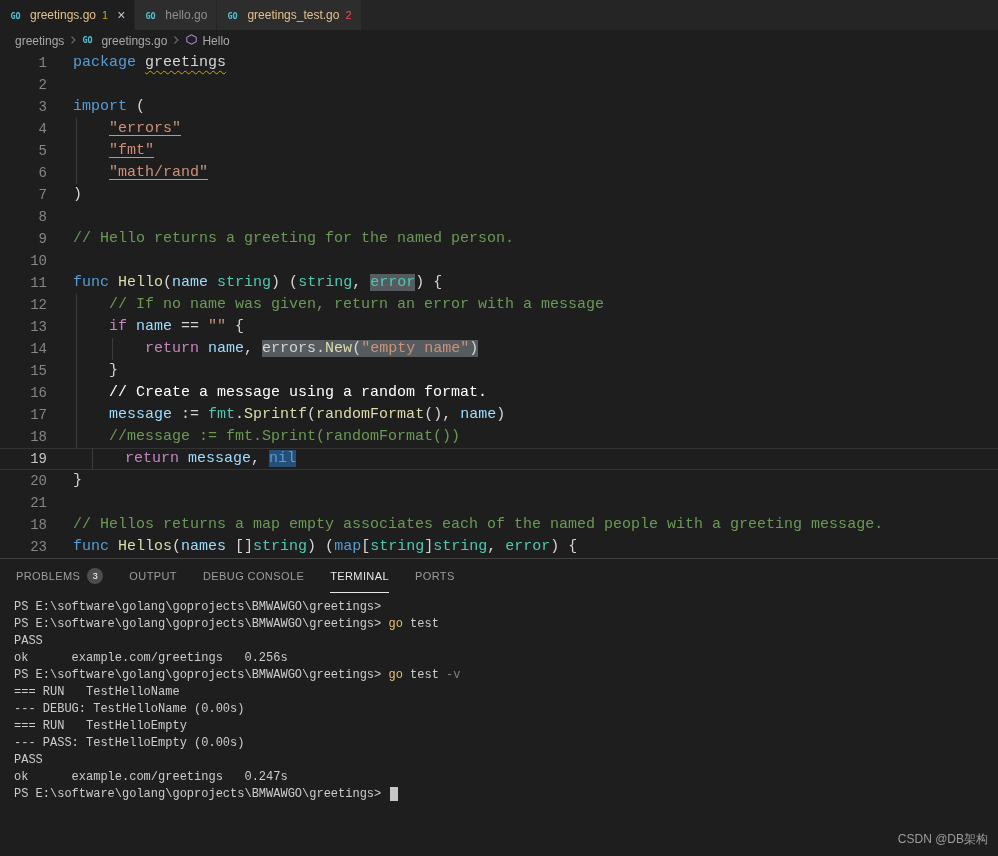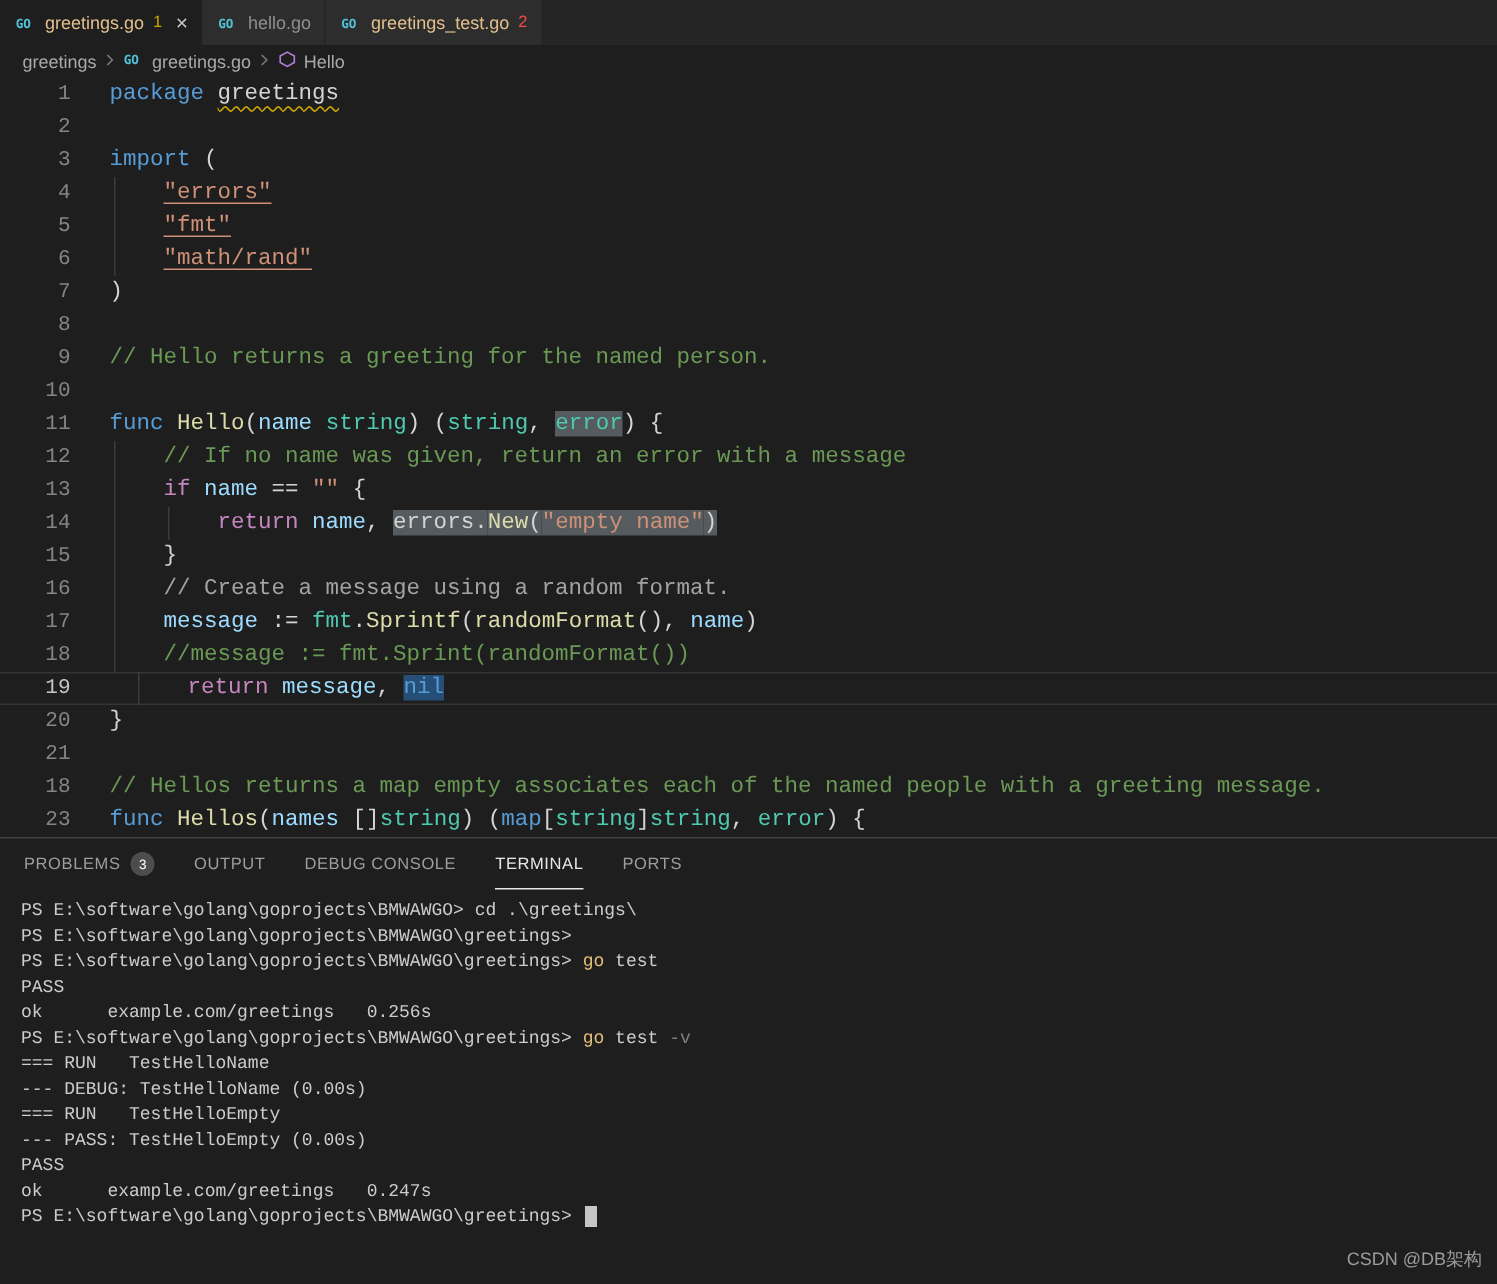--- a/index.html
+++ b/index.html
@@ -116,21 +116,21 @@
       <div class="eline"><span class="ln">6</span><span class="codecell"><span class="guide"></span><span style="color: rgb(212, 212, 212);">    </span><span style="color: rgb(206, 145, 120); text-decoration: underline; text-underline-offset: 3px;">"math/rand"</span></span></div>
       <div class="eline"><span class="ln">7</span><span class="codecell"><span style="color: rgb(212, 212, 212);">)</span></span></div>
       <div class="eline"><span class="ln">8</span><span class="codecell"></span></div>
       <div class="eline"><span class="ln">9</span><span class="codecell"><span style="color: rgb(106, 153, 85);">// Hello returns a greeting for the named person.</span></span></div>
       <div class="eline"><span class="ln">10</span><span class="codecell"></span></div>
       <div class="eline"><span class="ln">11</span><span class="codecell"><span style="color: rgb(86, 156, 214);">func</span><span style="color: rgb(212, 212, 212);"> </span><span style="color: rgb(220, 220, 170);">Hello</span><span style="color: rgb(212, 212, 212);">(</span><span style="color: rgb(156, 220, 254);">name</span><span style="color: rgb(212, 212, 212);"> </span><span style="color: rgb(78, 201, 176);">string</span><span style="color: rgb(212, 212, 212);">) (</span><span style="color: rgb(78, 201, 176);">string</span><span style="color: rgb(212, 212, 212);">, </span><span style="color: rgb(78, 201, 176); background: rgb(85, 91, 94);">error</span><span style="color: rgb(212, 212, 212);">) {</span></span></div>
       <div class="eline"><span class="ln">12</span><span class="codecell"><span class="guide"></span><span style="color: rgb(212, 212, 212);">    </span><span style="color: rgb(106, 153, 85);">// If no name was given, return an error with a message</span></span></div>
       <div class="eline"><span class="ln">13</span><span class="codecell"><span class="guide"></span><span style="color: rgb(212, 212, 212);">    </span><span style="color: rgb(197, 134, 192);">if</span><span style="color: rgb(212, 212, 212);"> </span><span style="color: rgb(156, 220, 254);">name</span><span style="color: rgb(212, 212, 212);"> == </span><span style="color: rgb(206, 145, 120);">""</span><span style="color: rgb(212, 212, 212);"> {</span></span></div>
       <div class="eline"><span class="ln">14</span><span class="codecell"><span class="guide"></span><span class="guide g2"></span><span style="color: rgb(212, 212, 212);">        </span><span style="color: rgb(197, 134, 192);">return</span><span style="color: rgb(212, 212, 212);"> </span><span style="color: rgb(156, 220, 254);">name</span><span style="color: rgb(212, 212, 212);">, </span><span style="color: rgb(212, 212, 212); background: rgb(85, 91, 94);">errors</span><span style="color: rgb(212, 212, 212); background: rgb(85, 91, 94);">.</span><span style="color: rgb(220, 220, 170); background: rgb(85, 91, 94);">New</span><span style="color: rgb(212, 212, 212); background: rgb(85, 91, 94);">(</span><span style="color: rgb(206, 145, 120); background: rgb(85, 91, 94);">"empty name"</span><span style="color: rgb(212, 212, 212); background: rgb(85, 91, 94);">)</span></span></div>
       <div class="eline"><span class="ln">15</span><span class="codecell"><span class="guide"></span><span style="color: rgb(212, 212, 212);">    }</span></span></div>
-      <div class="eline"><span class="ln">16</span><span class="codecell"><span class="guide"></span><span style="color: rgb(212, 212, 212);">    </span><span style="color: #a3a3a3;">// Create a message using a random format.</span></span></div>
+      <div class="eline"><span class="ln">16</span><span class="codecell"><span class="guide"></span><span style="color: rgb(212, 212, 212);">    </span><span style="color: #ffffff;">// Create a message using a random format.</span></span></div>
       <div class="eline"><span class="ln">17</span><span class="codecell"><span class="guide"></span><span style="color: rgb(212, 212, 212);">    </span><span style="color: rgb(156, 220, 254);">message</span><span style="color: rgb(212, 212, 212);"> := </span><span style="color: rgb(78, 201, 176);">fmt</span><span style="color: rgb(212, 212, 212);">.</span><span style="color: rgb(220, 220, 170);">Sprintf</span><span style="color: rgb(212, 212, 212);">(</span><span style="color: rgb(220, 220, 170);">randomFormat</span><span style="color: rgb(212, 212, 212);">(), </span><span style="color: rgb(156, 220, 254);">name</span><span style="color: rgb(212, 212, 212);">)</span></span></div>
       <div class="eline"><span class="ln">18</span><span class="codecell"><span class="guide"></span><span style="color: rgb(212, 212, 212);">    </span><span style="color: rgb(106, 153, 85);">//message := fmt.Sprint(randomFormat())</span></span></div>
       <div class="eline current"><span class="ln cur">19</span><span class="codecell"><span class="guide"></span><span style="color: rgb(212, 212, 212);">    </span><span style="color: rgb(197, 134, 192);">return</span><span style="color: rgb(212, 212, 212);"> </span><span style="color: rgb(156, 220, 254);">message</span><span style="color: rgb(212, 212, 212);">, </span><span style="color: rgb(86, 156, 214); background: rgb(38, 79, 120);">nil</span></span></div>
       <div class="eline"><span class="ln">20</span><span class="codecell"><span style="color: rgb(212, 212, 212);">}</span></span></div>
       <div class="eline"><span class="ln">21</span><span class="codecell"></span></div>
       <div class="eline"><span class="ln">18</span><span class="codecell"><span style="color: rgb(106, 153, 85);">// Hellos returns a map empty associates each of the named people with a greeting message.</span></span></div>
       <div class="eline"><span class="ln">23</span><span class="codecell"><span style="color: rgb(86, 156, 214);">func</span><span style="color: rgb(212, 212, 212);"> </span><span style="color: rgb(220, 220, 170);">Hellos</span><span style="color: rgb(212, 212, 212);">(</span><span style="color: rgb(156, 220, 254);">names</span><span style="color: rgb(212, 212, 212);"> []</span><span style="color: rgb(78, 201, 176);">string</span><span style="color: rgb(212, 212, 212);">) (</span><span style="color: rgb(86, 156, 214);">map</span><span style="color: rgb(212, 212, 212);">[</span><span style="color: rgb(78, 201, 176);">string</span><span style="color: rgb(212, 212, 212);">]</span><span style="color: rgb(78, 201, 176);">string</span><span style="color: rgb(212, 212, 212);">, </span><span style="color: rgb(78, 201, 176);">error</span><span style="color: rgb(212, 212, 212);">) {</span></span></div>
     </div>
   <div class="panel">
     <div class="panel-tabs" id="panelTabs">
@@ -145,21 +145,20 @@
           <span>DEBUG CONSOLE</span>
         </div>
         <div class="ptab active">
           <span>TERMINAL</span>
         </div>
         <div class="ptab">
           <span>PORTS</span>
         </div>
       </div>
     <div class="terminal" id="terminal">
-        <div class="tline"><span style="color: rgb(204, 204, 204);">PS E:\software\golang\goprojects\BMWAWGO&gt; cd .\greetings\</span></div>
         <div class="tline"><span style="color: rgb(204, 204, 204);">PS E:\software\golang\goprojects\BMWAWGO\greetings&gt; </span></div>
         <div class="tline"><span style="color: rgb(204, 204, 204);">PS E:\software\golang\goprojects\BMWAWGO\greetings&gt; </span><span style="color: rgb(229, 192, 123);">go</span><span style="color: rgb(204, 204, 204);"> test</span></div>
         <div class="tline"><span style="color: rgb(204, 204, 204);">PASS</span></div>
         <div class="tline"><span style="color: rgb(204, 204, 204);">ok      example.com/greetings   0.256s</span></div>
         <div class="tline"><span style="color: rgb(204, 204, 204);">PS E:\software\golang\goprojects\BMWAWGO\greetings&gt; </span><span style="color: rgb(229, 192, 123);">go</span><span style="color: rgb(204, 204, 204);"> test </span><span style="color: rgb(128, 128, 128);">-v</span></div>
         <div class="tline"><span style="color: rgb(204, 204, 204);">=== RUN   TestHelloName</span></div>
         <div class="tline"><span style="color: rgb(204, 204, 204);">--- DEBUG: TestHelloName (0.00s)</span></div>
         <div class="tline"><span style="color: rgb(204, 204, 204);">=== RUN   TestHelloEmpty</span></div>
         <div class="tline"><span style="color: rgb(204, 204, 204);">--- PASS: TestHelloEmpty (0.00s)</span></div>
         <div class="tline"><span style="color: rgb(204, 204, 204);">PASS</span></div>

